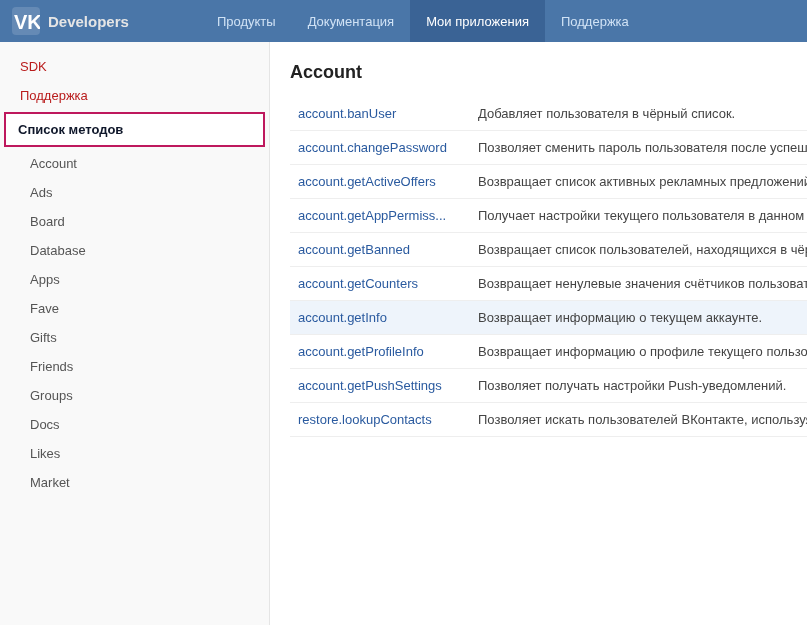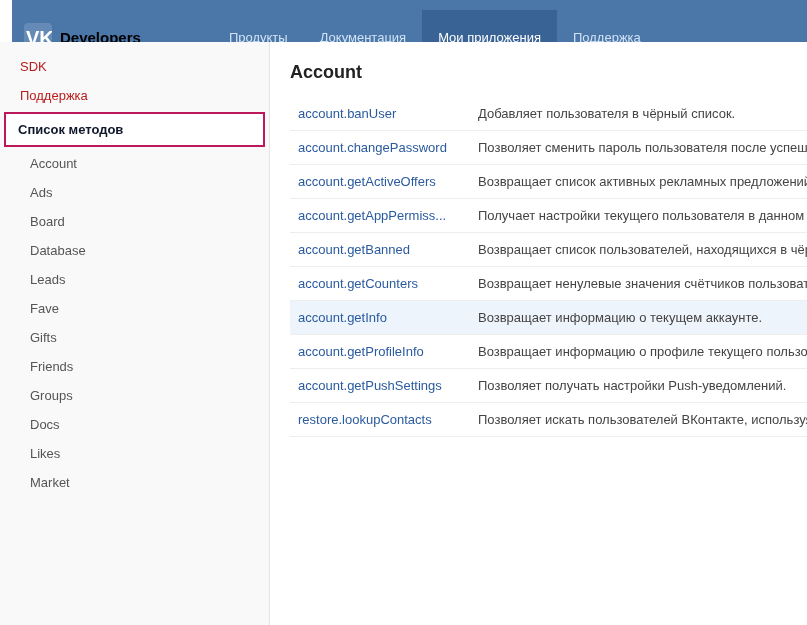--- a/index.html
+++ b/index.html
@@ -3,39 +3,38 @@
   <meta charset="utf-8">
   <style>
     * { margin: 0; padding: 0; box-sizing: border-box; }
     body { font-family: Arial, sans-serif; font-size: 13px; color: #333; background: #fff; width: 807px; height: 625px; overflow: hidden; }
 
     
     .navbar {
       background: #4a76a8;
       height: 42px;
       display: flex;
-      align-items: flex-start;
-      padding: 16px 0;
+      align-items: center;
+      padding: 8px 0;
       color: #fff;
-      margin-left: 12px;
     }
     .navbar-logo {
       display: flex;
       align-items: center;
       background: #4a76a8;
       padding: 0 12px;
       height: 42px;
     }
     .vk-icon {
       width: 28px;
       height: 28px;
       margin-right: 8px;
     }
     .navbar-brand {
-      color: #000000;
+      color: #e5e5e5;
       font-size: 15px;
       font-weight: bold;
       white-space: nowrap;
     }
     .navbar-menu {
       display: flex;
       align-items: center;
       height: 42px;
       flex: 1;
       justify-content: flex-start;
@@ -161,21 +160,21 @@
 <div class="content-wrapper">
 
   <div class="sidebar">
     <div class="sidebar-item">SDK</div>
     <div class="sidebar-item">Поддержка</div>
     <div class="sidebar-item highlighted">Список методов</div>
     <div class="sidebar-item sub">Account</div>
     <div class="sidebar-item sub">Ads</div>
     <div class="sidebar-item sub">Board</div>
     <div class="sidebar-item sub">Database</div>
-    <div class="sidebar-item sub">Leads</div>
+    <div class="sidebar-item sub">Apps</div>
     <div class="sidebar-item sub">Fave</div>
     <div class="sidebar-item sub">Gifts</div>
     <div class="sidebar-item sub">Friends</div>
     <div class="sidebar-item sub">Groups</div>
     <div class="sidebar-item sub">Docs</div>
     <div class="sidebar-item sub">Likes</div>
     <div class="sidebar-item sub">Market</div>
   </div>
 
   <div class="main-content">

